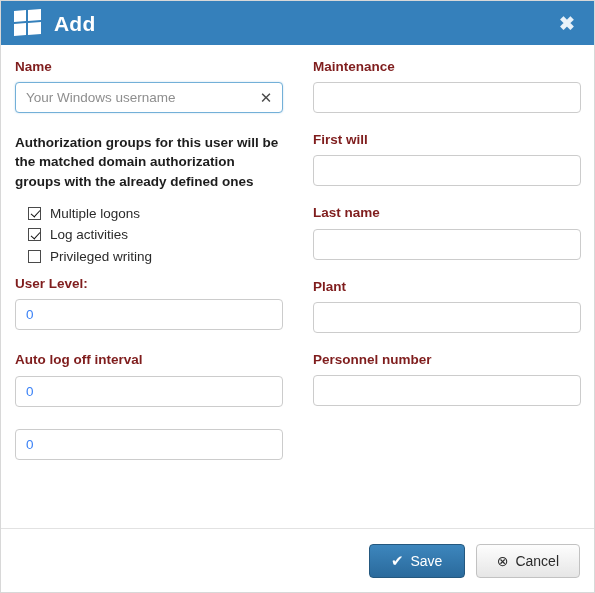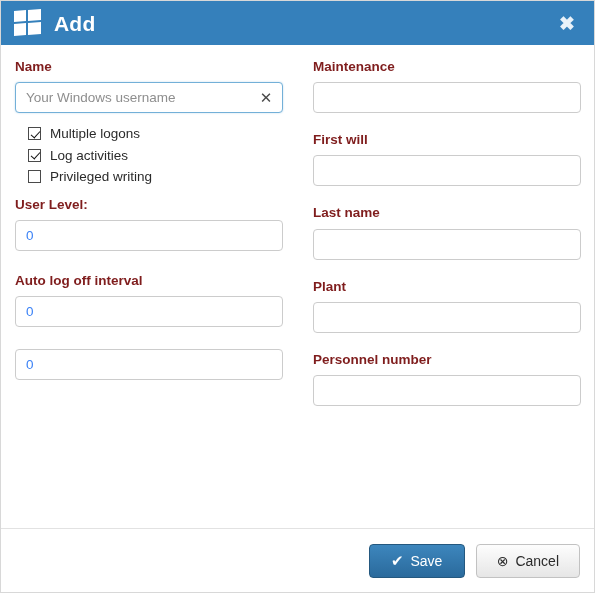--- a/index.html
+++ b/index.html
@@ -254,20 +254,21 @@
       <div class="col">
 
         <div class="field">
           <label class="field-label">Name</label>
           <div class="name-wrap">
             <input class="text-input" type="text" placeholder="Your Windows username" style="">
             <button class="clear-icon">✕</button>
           </div>
         </div>
 
+        <p class="note">Authorization groups for this user will be the matched domain authorization groups with the already defined ones</p>
 
         <div class="check-row">
           <span class="checkbox checked"></span>
           <span class="check-label">Multiple logons</span>
         </div>
         <div class="check-row">
           <span class="checkbox checked"></span>
           <span class="check-label">Log activities</span>
         </div>
         <div class="check-row" style="margin-bottom:13px;">

